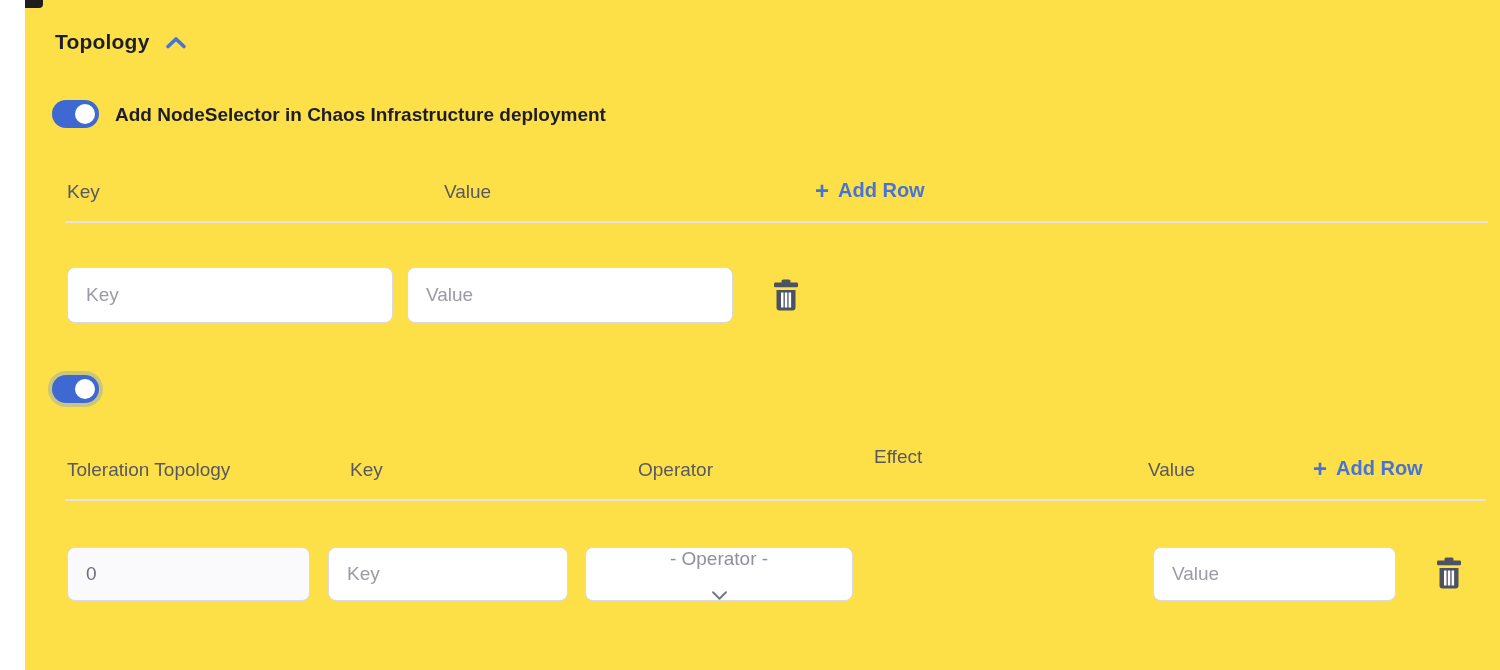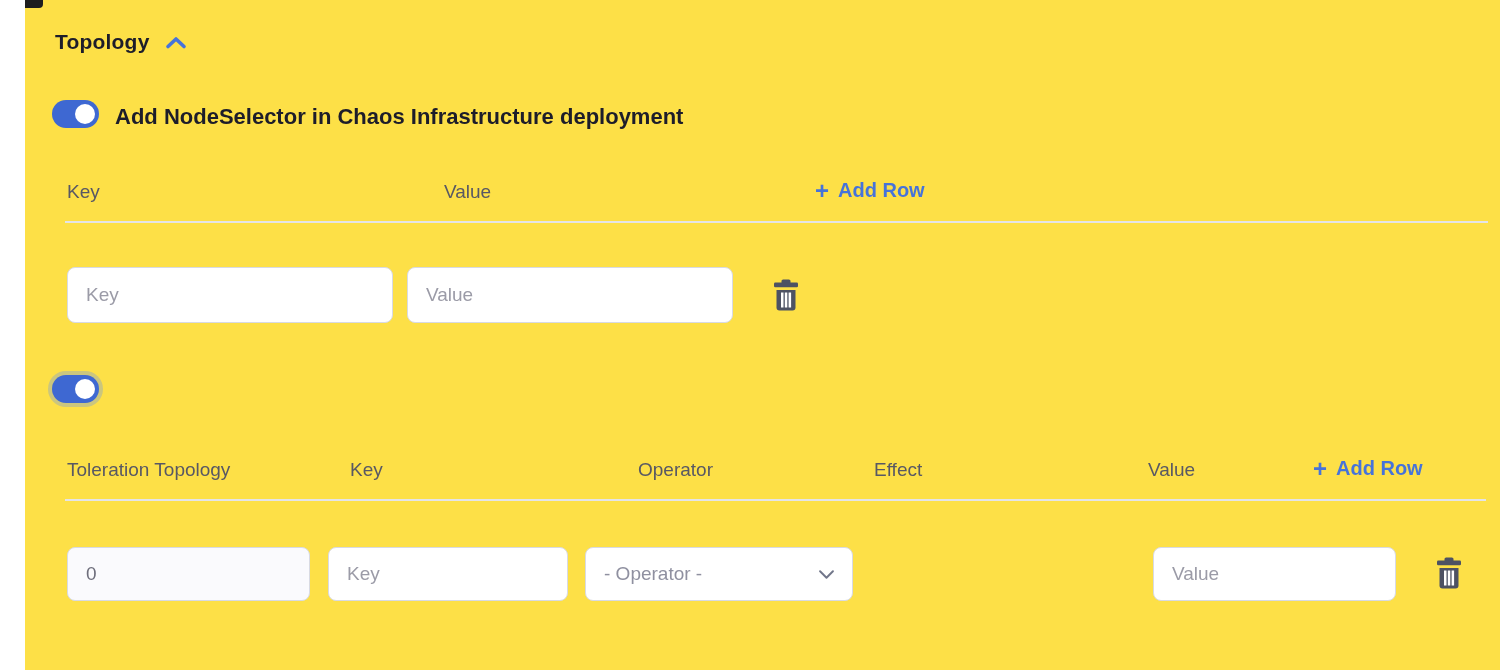--- a/index.html
+++ b/index.html
@@ -30,21 +30,21 @@
   }
   .toggle .knob {
     position:absolute; top:4px; right:4px; width:20px; height:20px;
     border-radius:50%; background:#ffffff;
   }
   .toggle.focused { box-shadow:0 0 0 4px rgba(110,150,230,0.35); }
   .toggle-1 { left:27px; top:100px; }
   .toggle-2 { left:27px; top:375px; }
 
   .toggle-label {
-    position:absolute; left:90px; font-size:22px; font-weight:bold; color:#1d1d2a;
+    position:absolute; left:90px; font-size:19px; font-weight:bold; color:#1d1d2a;
   }
   .toggle-label-1 { top:104px; }
   .toggle-label-2 { top:379px; }
 
   .col-header {
     position:absolute; font-size:19px; color:#585864; white-space:nowrap;
   }
   .add-row-btn {
     position:absolute; background:none; border:none; cursor:pointer;
     display:flex; align-items:center; gap:9px;
@@ -71,21 +71,21 @@
   .tol-sec  { left:42px;   top:547px; width:243px; }
   .tol-key  { left:303px;  top:547px; width:240px; }
   .tol-val  { left:1128px; top:547px; width:243px; }
 
   .select-box {
     position:absolute; top:547px; height:54px; border:1.5px solid #d8dae3; border-radius:8px;
     background:#ffffff; display:flex; align-items:center; cursor:pointer;
     padding:0 18px; font-size:19px; color:#8f90a0;
   }
   .select-box .sel-text { flex:1 1 auto; }
-  .tol-op  { left:560px; width:268px; }
+  .tol-op  { left:560px; width:268px;flex-direction:column; }
   .tol-eff { left:845px; width:268px; }
 
   .trash-btn {
     position:absolute; background:none; border:none; cursor:pointer; padding:0;
     display:flex; align-items:center; justify-content:center;
   }
   .trash-1 { left:745px;  top:278px; width:32px; height:34px; }
   .trash-2 { left:1408px; top:556px; width:32px; height:34px; }
 </style>
 </head>
@@ -134,21 +134,21 @@
     </span>
   </button>
 
   <button class="toggle toggle-2 focused" aria-checked="true">
     <span class="knob"></span>
   </button>
 
   <div class="col-header" style="left:42px; top:459px;">Toleration Topology</div>
   <div class="col-header" style="left:325px; top:459px;">Key</div>
   <div class="col-header" style="left:613px; top:459px;">Operator</div>
-  <div class="col-header" style="left:849px; top:459px;">Effect</div>
+  <div class="col-header" style="left:849px; top:446px;">Effect</div>
   <div class="col-header" style="left:1123px; top:459px;">Value</div>
   <button class="add-row-btn" style="left:1288px; top:457px;">
     <span class="plus">+</span>
     <span>Add Row</span>
   </button>
   <div class="divider divider-2"></div>
 
   <input class="txt-input row2 seconds-input tol-sec" type="text" value="0" style="">
   <input class="txt-input row2 tol-key" type="text" placeholder="Key" style="">
 

